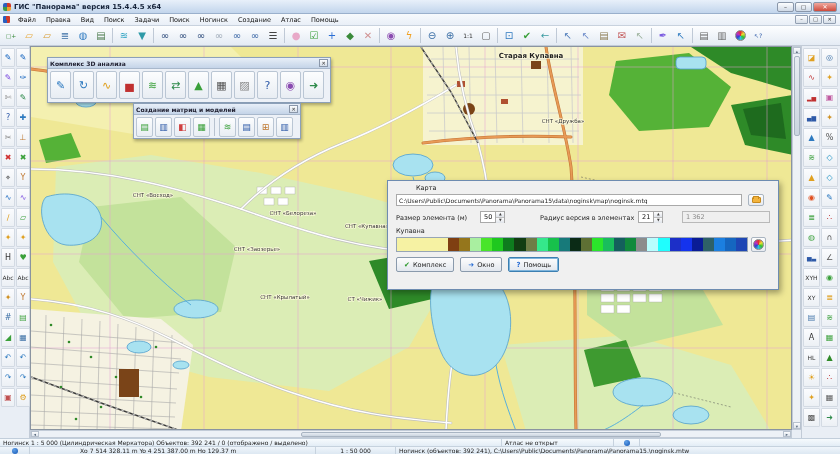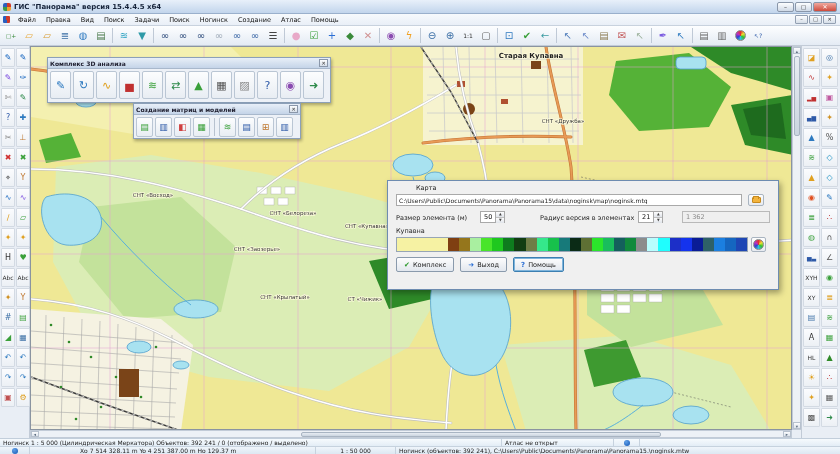--- a/index.html
+++ b/index.html
@@ -845,21 +845,21 @@
       <div id="palette-wheel-btn">
         <span class="glyph wheel"></span>
       </div>
       <div id="dialog-buttons">
         <div class="dbtn">
           <span class="ic" style="color:#2E9A2E;">✔</span>
           <span>Комплекс</span>
         </div>
         <div class="dbtn">
           <span class="ic" style="color:#2A6ED4;">➜</span>
-          <span>Выход</span>
+          <span>Окно</span>
         </div>
         <div class="dbtn default">
           <span class="ic" style="color:#2A6ED4;">?</span>
           <span>Помощь</span>
         </div>
       </div>
     </div>
   </div>
 
   <div id="status1">

